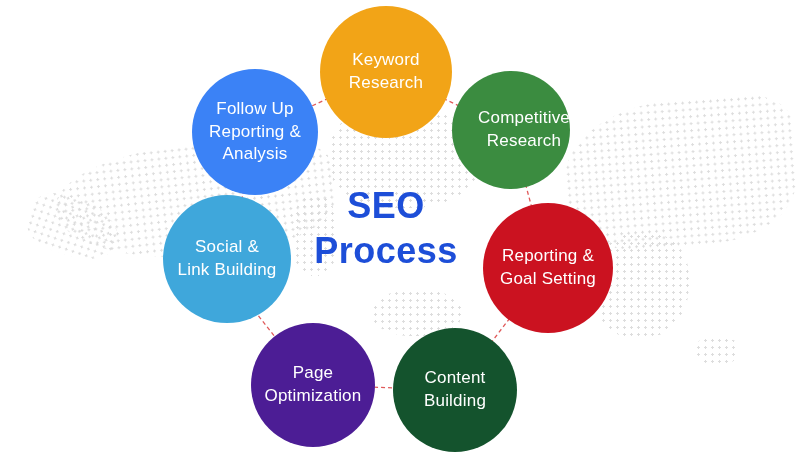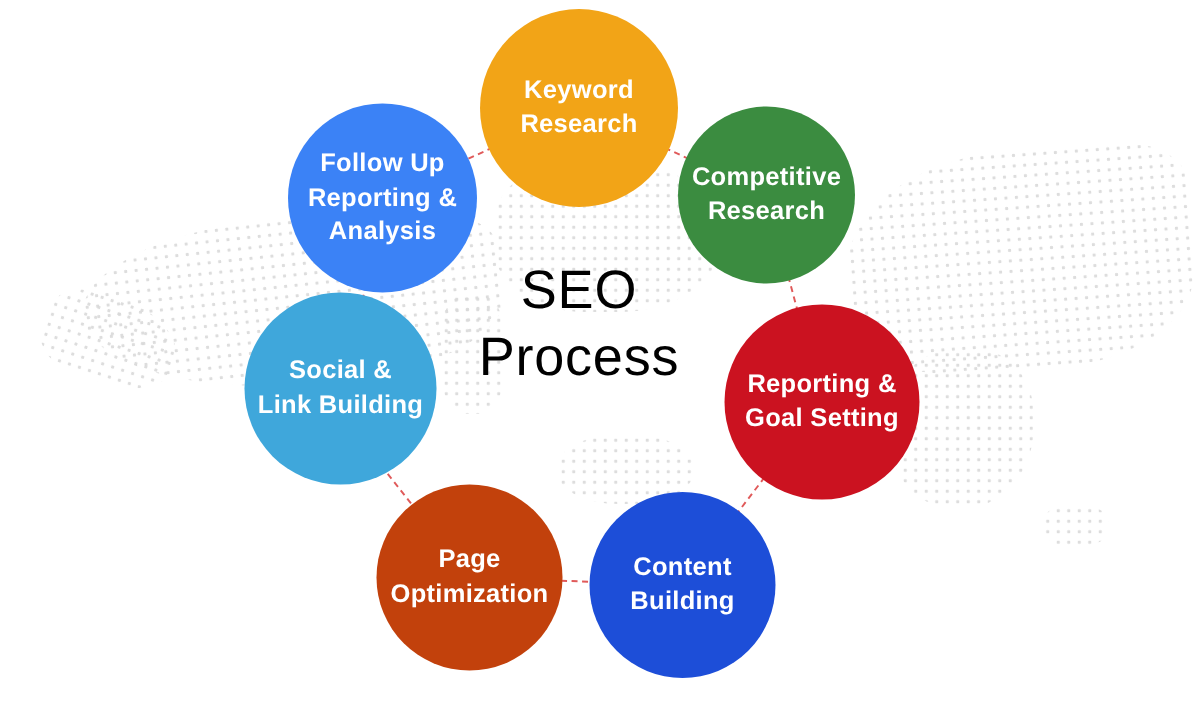--- a/index.html
+++ b/index.html
@@ -42,46 +42,46 @@
   
   .circle {
     position: absolute;
     z-index: 2;
     border-radius: 50%;
     display: flex;
     align-items: center;
     justify-content: center;
     text-align: center;
     color: #ffffff;
-    font-weight: bold;
+    font-weight: normal;
     font-size: 17px;
     line-height: 1.35;
     letter-spacing: .2px;
     white-space: pre-line;
   }
   .c-keyword     { left: 320px; top: 6px;   width: 132px; height: 132px; }
-  .c-competitive { left: 452px; top: 71px;  width: 118px; height: 118px; }
+  .c-competitive { left: 452px; top: 71px;  width: 118px; height: 118px; justify-content: flex-end; }
   .c-reporting   { left: 483px; top: 203px; width: 130px; height: 130px; }
   .c-content     { left: 393px; top: 328px; width: 124px; height: 124px; }
   .c-page        { left: 251px; top: 323px; width: 124px; height: 124px; }
   .c-social      { left: 163px; top: 195px; width: 128px; height: 128px; }
   .c-followup    { left: 192px; top: 69px;  width: 126px; height: 126px; }
 
   
   .title {
     position: absolute;
     z-index: 3;
-    left: 286px; top: 171px;
+    left: 286px; top: 184px;
     width: 200px;
     text-align: center;
     font-size: 36px;
-    font-weight: normal;
+    font-weight: bold;
     letter-spacing: .5px;
     line-height: 1.24;
-    color: #000000;
+    color: #1d4ed8;
     white-space: pre-line;
   }
 
   
   .logo {
     position: absolute;
     z-index: 3;
     left: 701px; top: 12px;
     width: 95px;
     line-height: 1;
@@ -128,23 +128,23 @@
     <line x1="313" y1="385" x2="227" y2="276"></line>
     <line x1="227" y1="276" x2="255" y2="132"></line>
   </svg>
 
   <div class="circle c-keyword" style="background: rgb(242, 164, 23);"><span>Keyword
 Research</span></div>
   <div class="circle c-competitive" style="background: rgb(59, 140, 64);"><span>Competitive
 Research</span></div>
   <div class="circle c-reporting" style="background: rgb(203, 18, 32);"><span>Reporting &amp;
 Goal Setting</span></div>
-  <div class="circle c-content" style="background: #1d4ed8;"><span>Content
+  <div class="circle c-content" style="background: #14532d;"><span>Content
 Building</span></div>
-  <div class="circle c-page" style="background: #c2410c;"><span>Page
+  <div class="circle c-page" style="background: #4c1d95;"><span>Page
 Optimization</span></div>
   <div class="circle c-social" style="background: rgb(63, 167, 219);"><span>Social &amp;
 Link Building</span></div>
   <div class="circle c-followup" style="background: #3b82f6;"><span>Follow Up
 Reporting &amp;
 Analysis</span></div>
 
   <div class="title">SEO
 Process</div>
 

